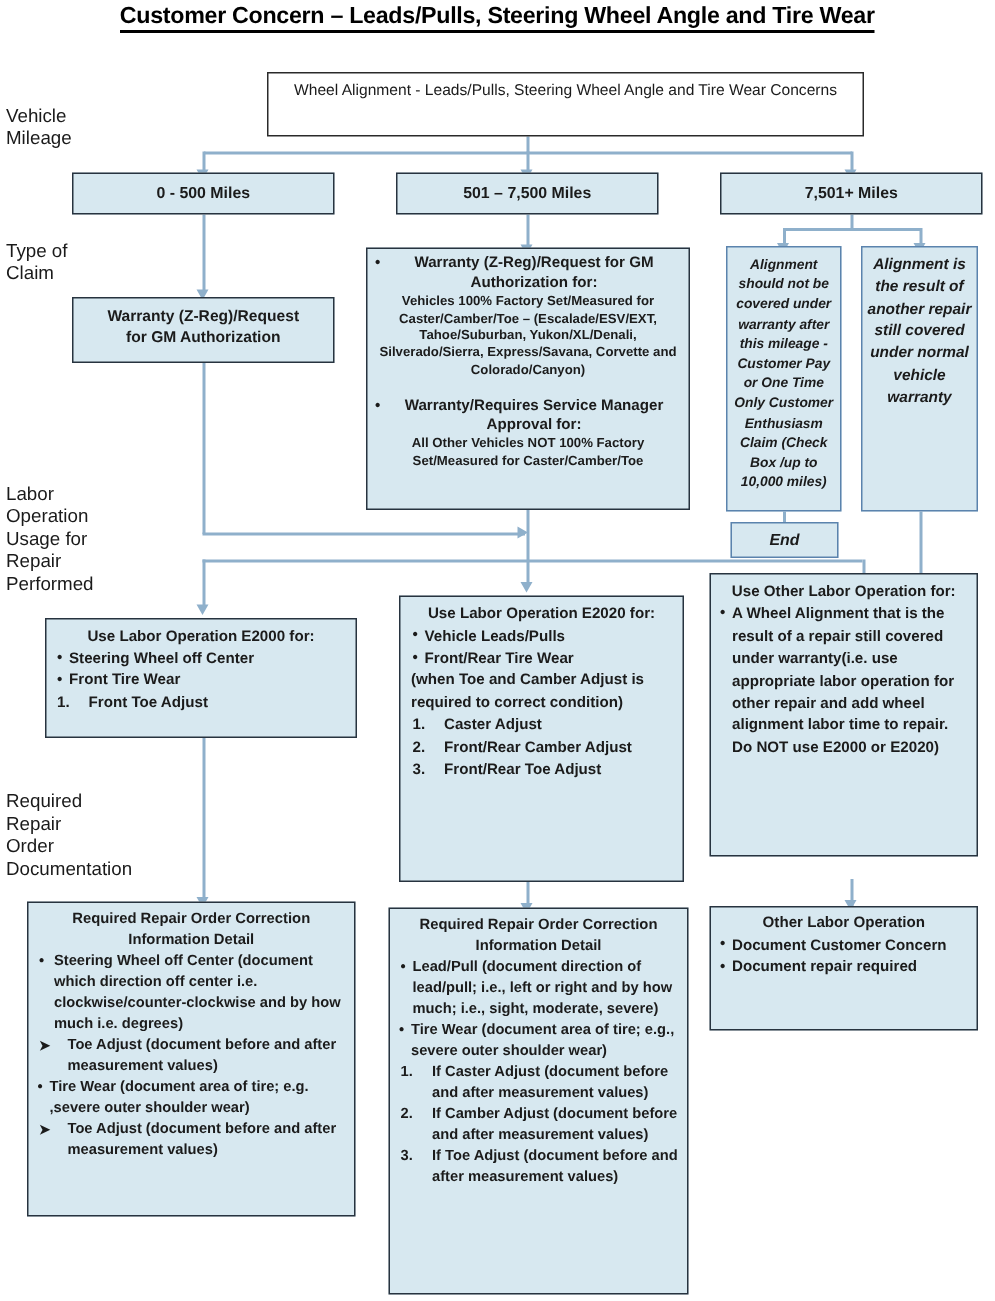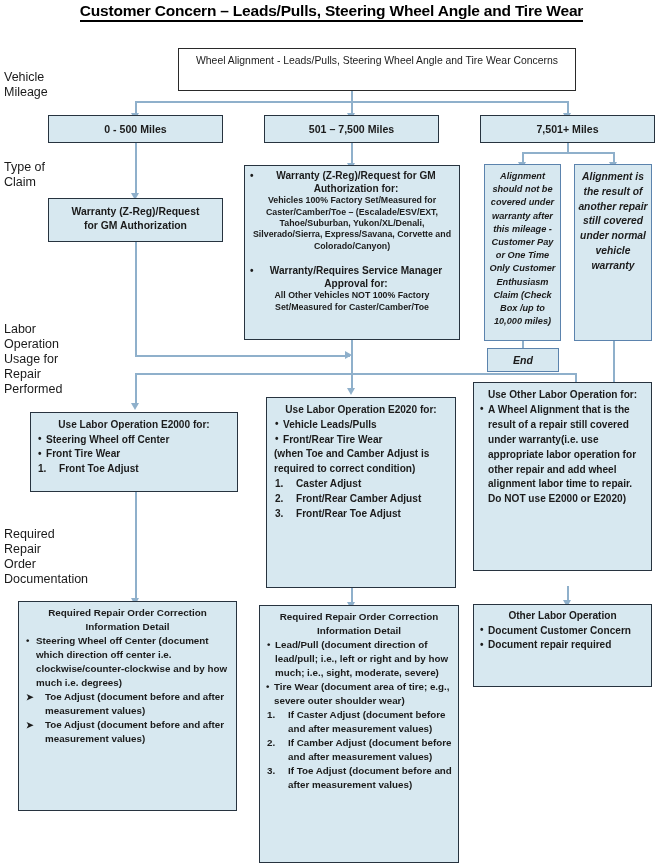--- a/index.html
+++ b/index.html
@@ -271,20 +271,21 @@
       <div class="hd">Use Other Labor Operation for:</div>
       <div class="bulx b">A Wheel Alignment that is the result of a repair still covered under warranty(i.e. use appropriate labor operation for other repair and add wheel alignment labor time to repair. Do NOT use E2000 or E2020)</div>
     </div>
   </div>
 
   <div class="node" style="left:18px; top:601px; width:219px; height:210px;">
     <div class="inner" style="padding:4px 6px; font-size:9.8px; line-height:14px;">
       <div class="hd" style="font-size:9.9px;">Required Repair Order Correction Information Detail</div>
       <div class="bul b" style="padding-left:11px;">Steering Wheel off Center (document which direction off center i.e. clockwise/counter-clockwise and by how much i.e. degrees)</div>
       <div class="arr b">Toe Adjust (document before and after measurement values)</div>
+      <div class="bulx b">Tire Wear (document area of tire; e.g. ,severe outer shoulder wear)</div>
       <div class="arr b">Toe Adjust (document before and after measurement values)</div>
     </div>
   </div>
 
   <div class="node" style="left:259px; top:605px; width:200px; height:258px;">
     <div class="inner" style="padding:4px 6px; font-size:9.8px; line-height:14px;">
       <div class="hd" style="font-size:9.9px;">Required Repair Order Correction Information Detail</div>
       <div class="bul b">Lead/Pull (document direction of lead/pull; i.e., left or right and by how much; i.e., sight, moderate, severe)</div>
       <div class="bulx b">Tire Wear (document area of tire; e.g., severe outer shoulder wear)</div>
       <div class="num b">

